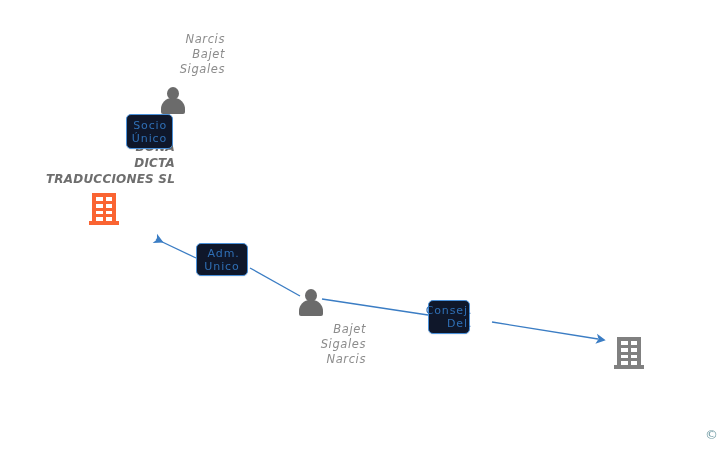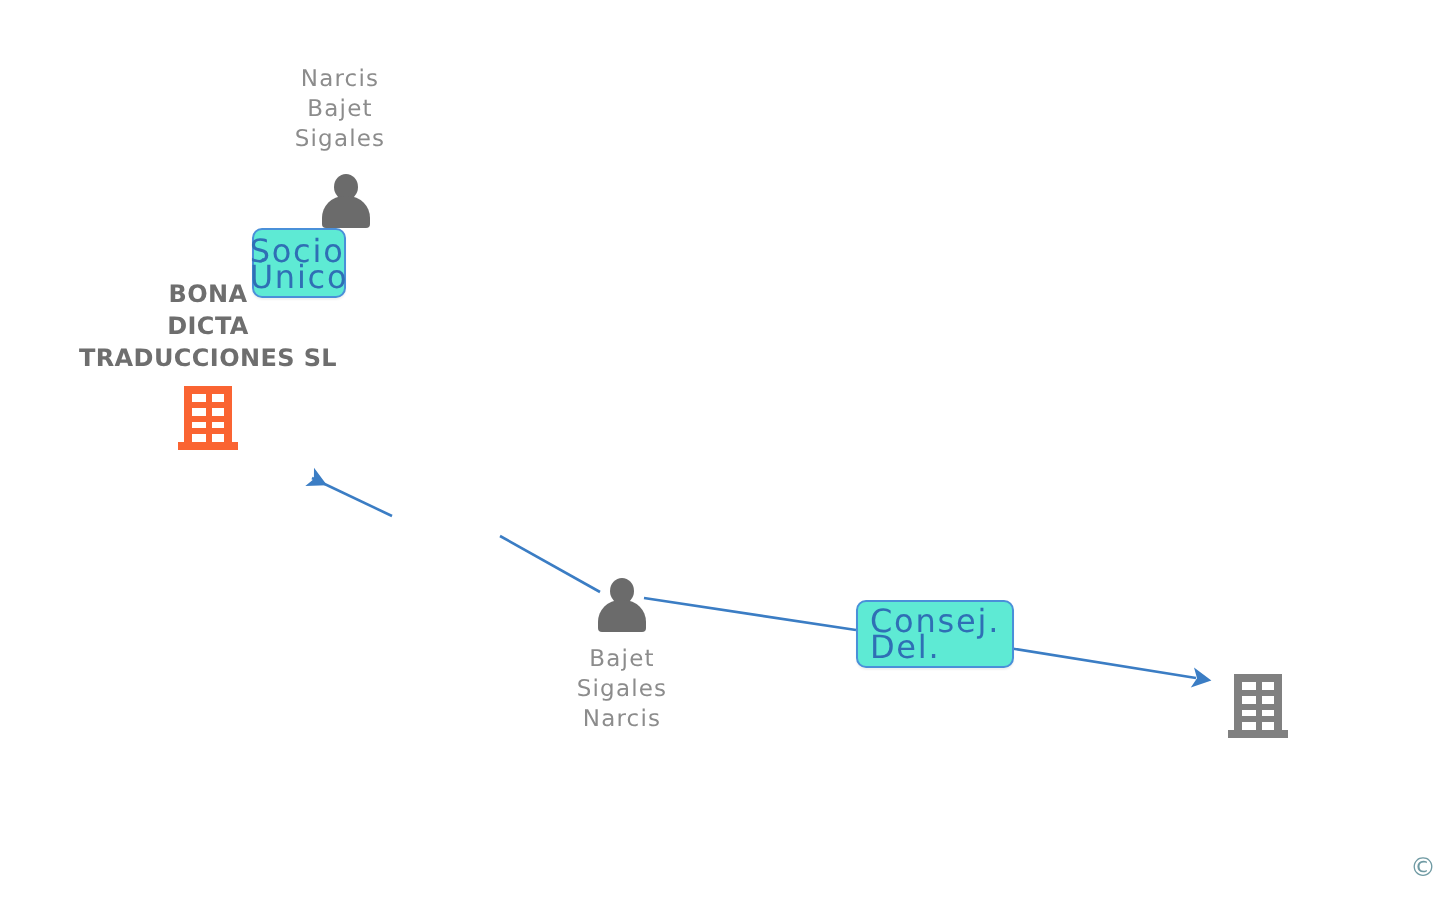--- a/index.html
+++ b/index.html
@@ -22,27 +22,28 @@
     left: 0;
     top: 0;
     width: 728px;
     height: 450px;
     pointer-events: none;
   }
 
   
   .node-label {
     position: absolute;
-    text-align: center;
+    text-align: right;
     color: #8c8c8c;
     font-family: "DejaVu Sans", sans-serif;
     font-size: 11.5px;
     line-height: 15px;
     letter-spacing: 0.6px;
     white-space: pre-line;
+    font-style: italic;
   }
   .node-label.company {
     color: #6e6e6e;
     font-weight: bold;
     letter-spacing: 0.2px;
     font-size: 12px;
     line-height: 16px;
   }
 
   
@@ -104,27 +105,27 @@
     width: 30px;
     height: 4px;
   }
 
   
   .rel-box {
     position: absolute;
     box-sizing: border-box;
     border: 1.6px solid #4a90d9;
     border-radius: 5px;
-    background: #5eead4;
+    background: #0f172a;
     color: #2f6fb5;
     font-family: "DejaVu Sans", sans-serif;
-    font-size: 16px;
+    font-size: 11px;
     line-height: 13px;
     letter-spacing: 0.9px;
-    text-align: left;
+    text-align: right;
     display: flex;
     align-items: center;
     justify-content: center;
     white-space: pre-line;
     box-shadow: 0 1px 1px rgba(0,0,0,0.06);
   }
 
   
   #watermark {
     position: absolute;
@@ -228,21 +229,23 @@
       <div class="door"></div>
       <div class="win"></div>
     </div>
     <div class="base" style="background:#808080;"></div>
   </div>
 
 
   <div class="rel-box" style="left:126px; top:114px; width:47px; height:35px;">Socio
 Único</div>
 
-
-  <div class="rel-box" style="left:428px; top:300px; width:79px; height:34px;">Consej.
+  <div class="rel-box" style="left:196px; top:243px; width:52px; height:33px;">Adm.
+Unico</div>
+
+  <div class="rel-box" style="left:428px; top:300px; width:42px; height:34px;">Consej.
 Del.</div>
 
   <div id="watermark">
     <span class="copy">©</span>
   </div>
 
 </div>
 
 </body></html>

